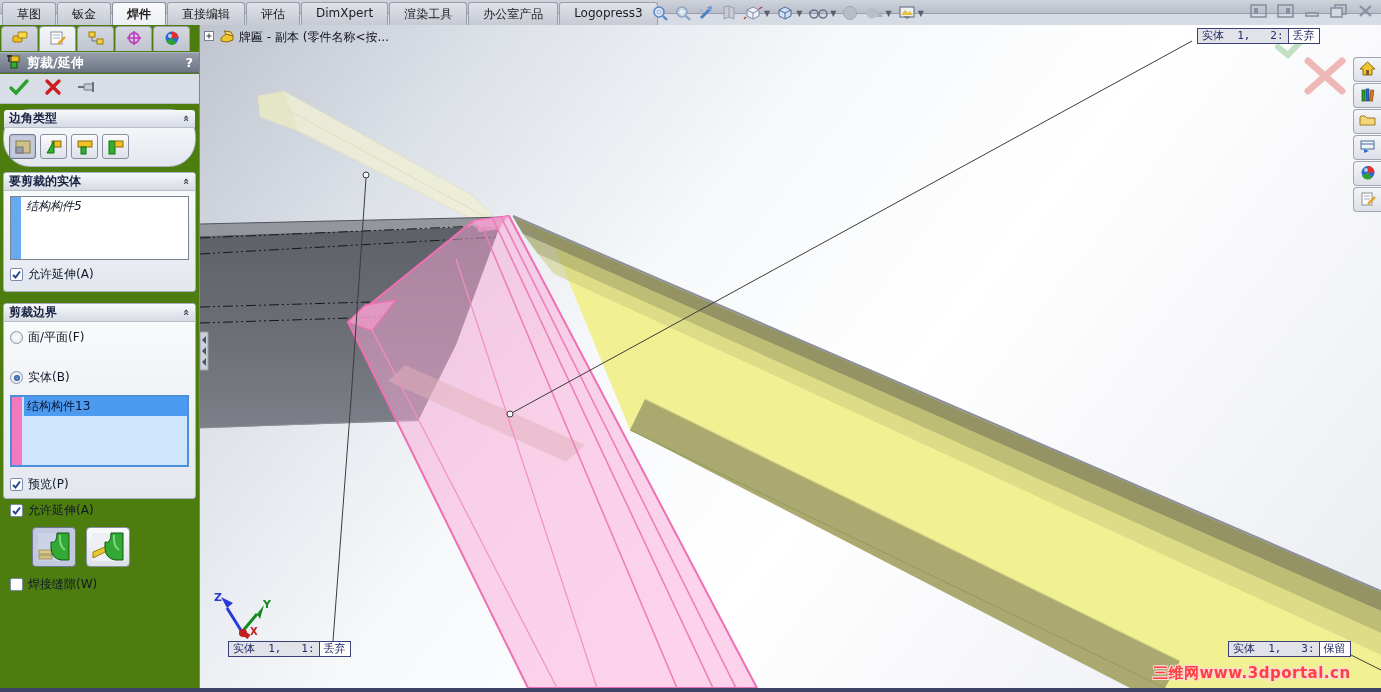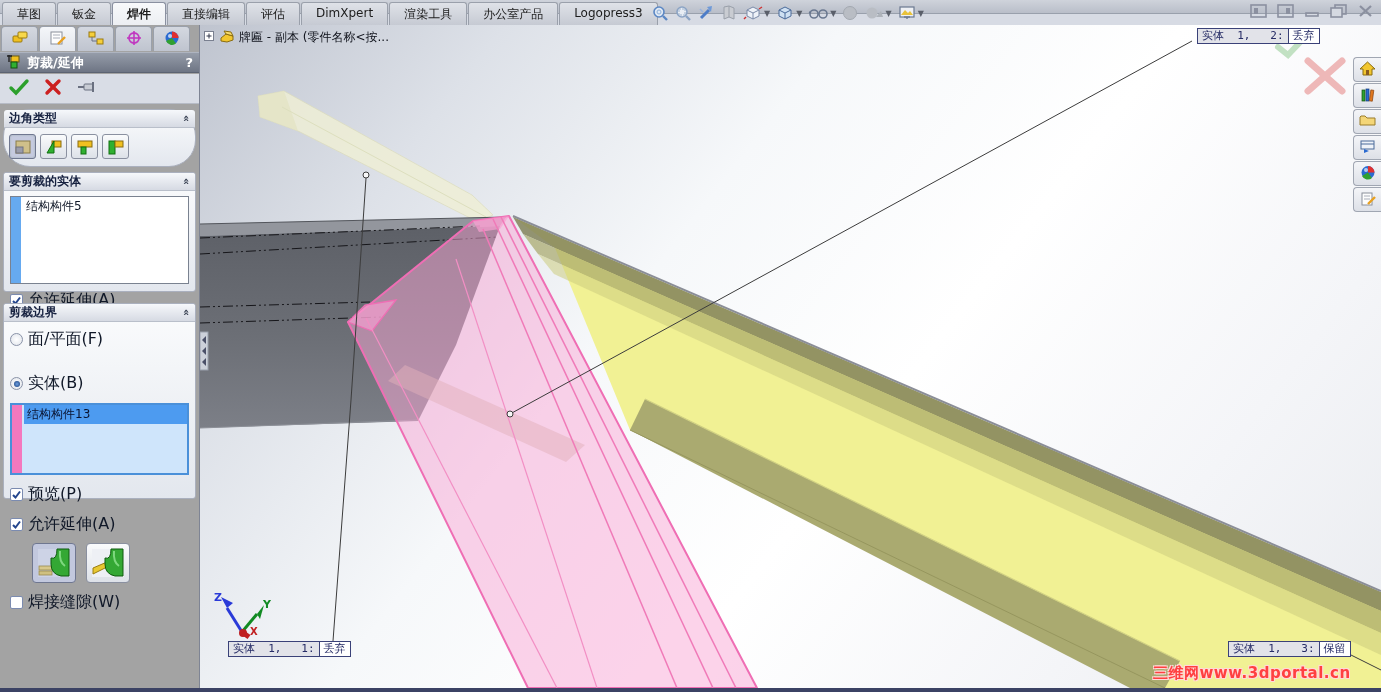--- a/index.html
+++ b/index.html
@@ -15,21 +15,21 @@
     border-radius:3px 3px 0 0; background:linear-gradient(#dfe2e8,#c6cad3);
     color:#1c1c1c; font-size:12px; white-space:nowrap; cursor:default; }
   .cmdtab.active { background:linear-gradient(#f8f9fb,#eceef2); border-color:#8a90a0; font-weight:bold; }
   .hud { position:absolute; left:650px; top:2px; height:22px; display:flex; align-items:center; gap:3px; }
   .hudbtn { display:flex; align-items:center; height:20px; padding:0 1px; }
   .drop { font-size:8px; color:#5a5f6a; margin-left:1px; }
   .winbtns { position:absolute; right:8px; top:4px; display:flex; gap:10px; align-items:center; }
 
   
   #leftpanel { position:absolute; left:0; top:25px; width:200px; height:663px;
-    background:#a3a3a3; border-right:1px solid #7e8494; }
+    background:#4d7c0f; border-right:1px solid #7e8494; }
   .pmtabs { position:absolute; left:1px; top:1px; display:flex; height:25px; }
   .pmtab { width:37px; height:25px; border:1px solid #9aa0ab; border-bottom:none; margin-right:1px;
     border-radius:4px 4px 0 0; background:linear-gradient(#d4d8e0,#bfc4cf);
     display:flex; align-items:center; justify-content:center; }
   .pmtab.active { background:linear-gradient(#f4f6f9,#e2e5ec); }
   .pmtitle { position:absolute; left:0; top:27px; width:199px; height:21px;
     background:linear-gradient(#959ca9,#6e7584); border-top:1px solid #aeb4c0; border-bottom:1px solid #5c6372;
     color:#ffffff; font-weight:bold; font-size:13px; display:flex; align-items:center; padding:0 6px; }
   .pmtitle .ttl { flex:1; margin-left:5px; }
   .pmactions { position:absolute; left:0; top:49px; width:199px; height:30px;
@@ -41,21 +41,21 @@
     background:linear-gradient(#f6f8fb,#d6dae3); border-bottom:1px solid #b9bfca;
     font-weight:bold; color:#15203f; font-size:12px; border-radius:3px 3px 0 0; }
   .grph .chev { margin-left:auto; font-weight:bold; color:#3a4254; transform:rotate(90deg); font-size:11px; }
 
   .swlist { position:relative; background:#ffffff; border:1px solid #7a8290; overflow:hidden; }
   .swlist .strip { position:absolute; left:0; top:0; bottom:0; width:10px; }
   .swlist .litem { margin-left:12px; padding:1px 3px; font-size:12px; color:#101828; white-space:nowrap; }
   .swlist .litem.sel { background:#4d9bf0; color:#0a1430; }
   .swlist.focus { background:#cfe5fb; border:2px solid #4a90d9; }
 
-  .ckrow { display:flex; align-items:center; gap:5px; font-size:16px; color:#101828; }
+  .ckrow { display:flex; align-items:center; gap:5px; font-size:12px; color:#101828; }
   .ckbox { width:13px; height:13px; background:#ffffff; border:1px solid #7b8bb0; border-radius:2px;
     display:flex; align-items:center; justify-content:center; flex:0 0 auto; }
   .radio { width:13px; height:13px; border-radius:50%; border:1px solid #8a93a8;
     background:radial-gradient(#ffffff,#dfe3ea); display:flex; align-items:center; justify-content:center; flex:0 0 auto;}
   .radio .dot { width:6px; height:6px; border-radius:50%; background:radial-gradient(#6fa0e0,#123a7a); }
 
   .cornerbtn { width:27px; height:25px; border:1px solid #8a90a0; border-radius:3px; margin-right:4px;
     background:linear-gradient(#fafbfc,#dde1e8); display:flex; align-items:center; justify-content:center; }
   .cornerbtn.sel { background:#c5cadf; border-color:#6f7790; box-shadow:inset 0 0 2px #9aa; }
   .bigbtn { width:44px; height:40px; border:1px solid #8a90a0; border-radius:4px;
@@ -296,21 +296,21 @@
           </svg>
       </div>
     </div>
   </div>
 
   <div class="grp" style="top:147px; height:120px;">
     <div class="grph">
       <span>要剪裁的实体</span>
       <span class="chev">«</span>
     </div>
-    <div class="swlist" style="margin:5px 6px 0 6px; height:88px;">
+    <div class="swlist" style="margin:5px 6px 0 6px; height:64px;font-style:italic;">
       <div class="strip" style="background:#66aaf0;"></div>
       <div class="litem">结构构件5</div>
     </div>
     <div class="ckrow" style="margin:6px 0 0 6px;">
       <span class="ckbox">
           <svg width="11" height="11">
             <polyline points="2,6 4.5,8.5 9,2.5" fill="none" stroke="#24468e" stroke-width="2"></polyline>
           </svg>
         </span>
       <span>允许延伸(A)</span>

